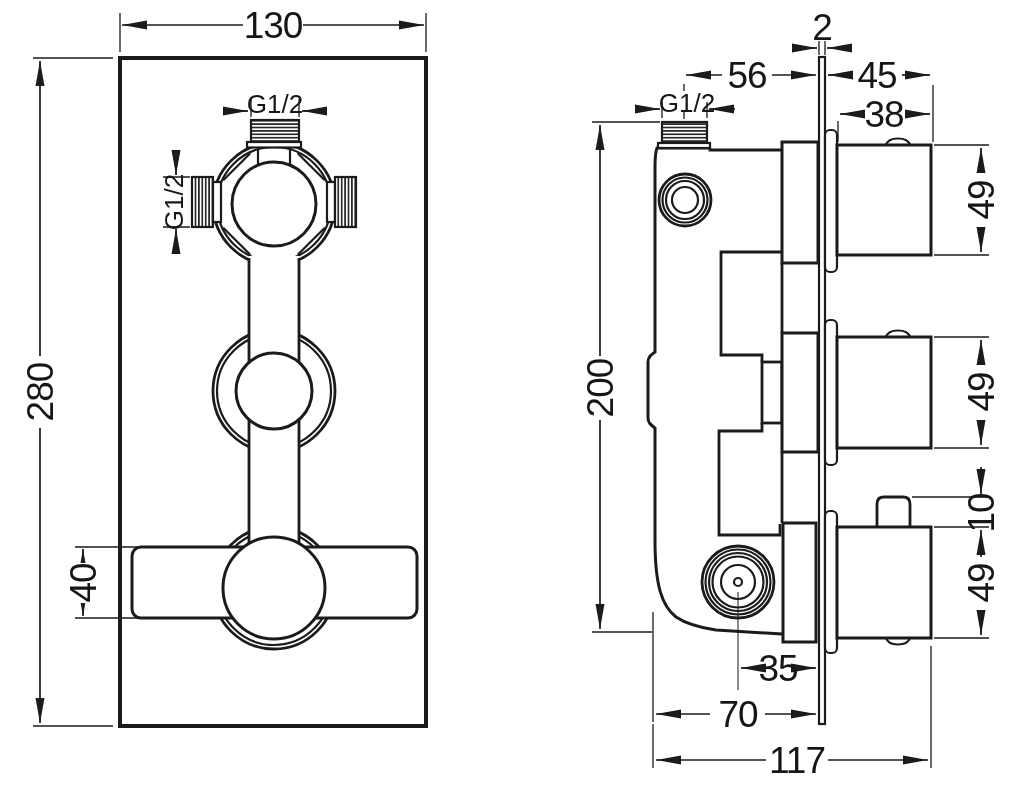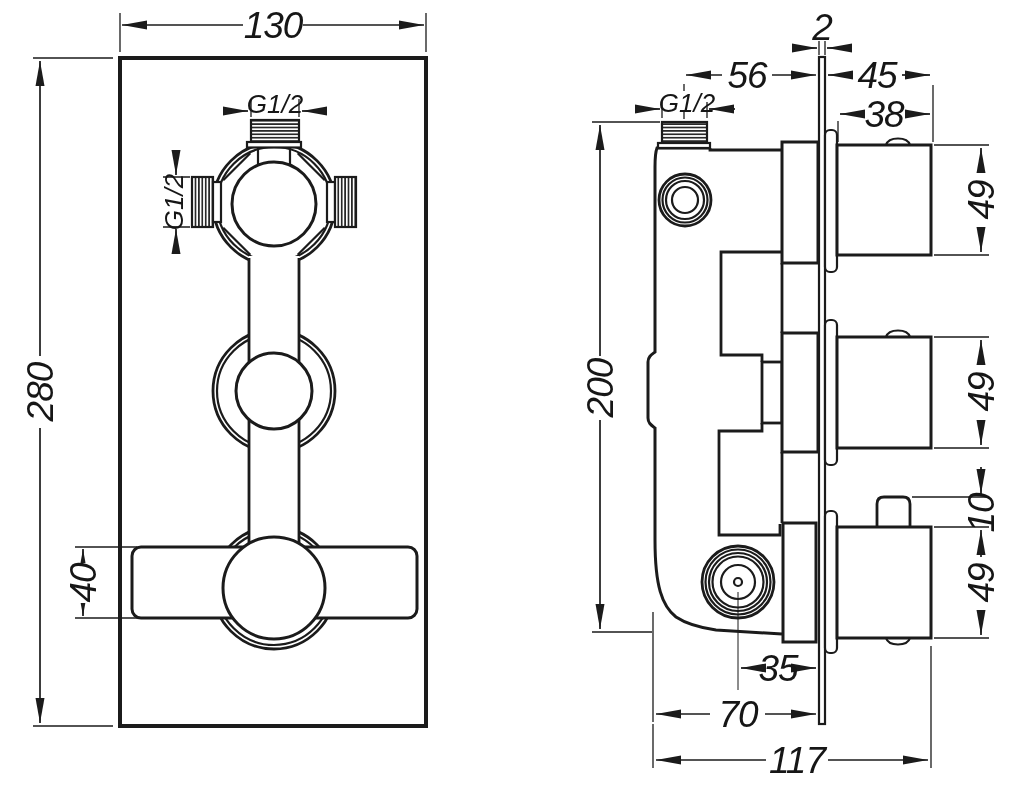--- a/index.html
+++ b/index.html
@@ -1,16 +1,16 @@
 <!DOCTYPE html>
 <html><head>
 <meta charset="utf-8">
 <style>
   html,body{margin:0;padding:0;background:#ffffff;}
-  .stage{width:1024px;height:788px;background:#ffffff;position:relative;overflow:hidden;font-style:italic;}
+  .stage{width:1024px;height:788px;background:#ffffff;position:relative;overflow:hidden;}
   svg{display:block;}
   .o3  {fill:none;stroke:#1b1b1b;stroke-width:3;}
   .o28 {fill:none;stroke:#1b1b1b;stroke-width:2.8;}
   .o22 {fill:none;stroke:#1b1b1b;stroke-width:2.2;}
   .f4  {fill:#ffffff;stroke:#1b1b1b;stroke-width:4;}
   .f3  {fill:#ffffff;stroke:#1b1b1b;stroke-width:3;}
   .f28 {fill:#ffffff;stroke:#1b1b1b;stroke-width:2.8;}
   .f22 {fill:#ffffff;stroke:#1b1b1b;stroke-width:2.2;}
   .wfill{fill:#ffffff;stroke:none;}
   .dim {fill:none;stroke:#1b1b1b;stroke-width:1.7;}

